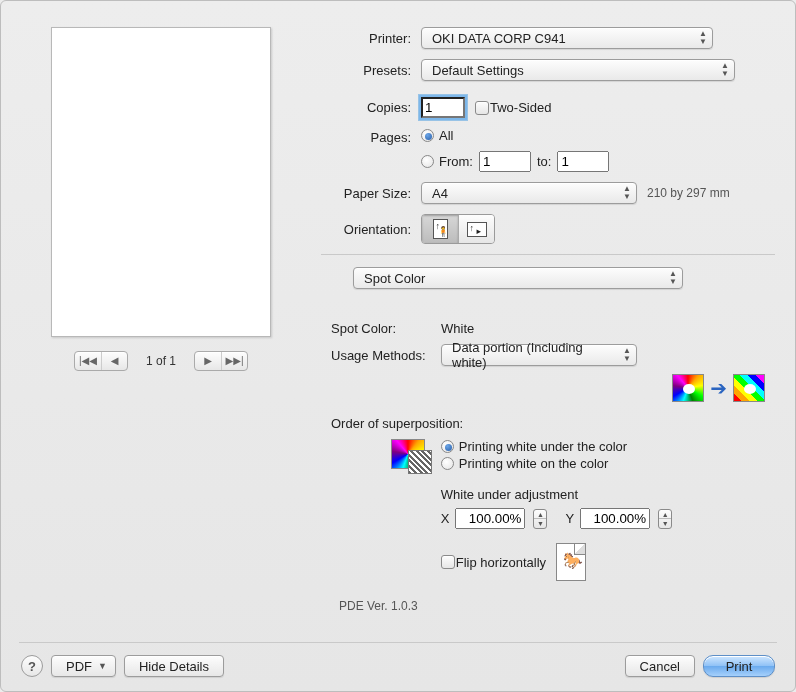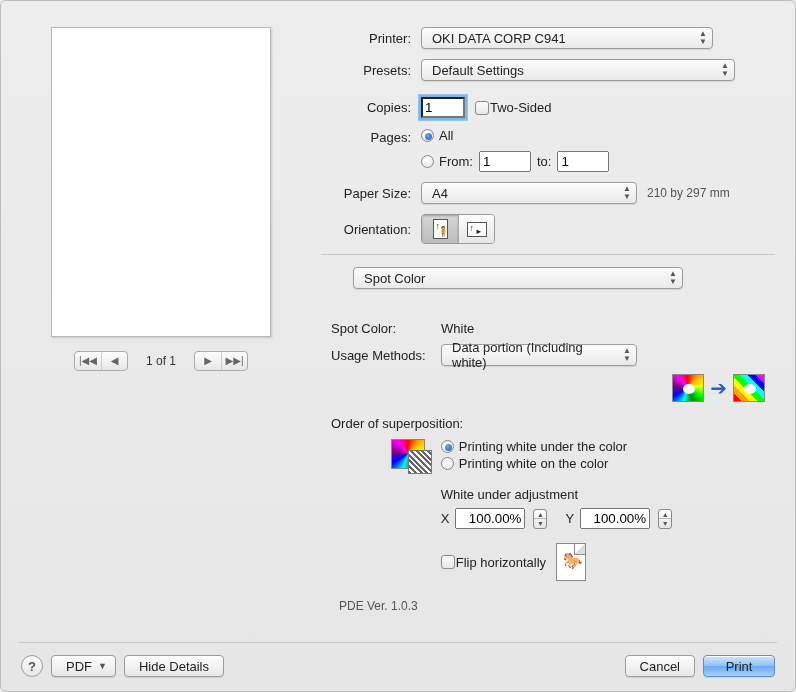--- a/index.html
+++ b/index.html
@@ -293,20 +293,21 @@
     border-radius: 4px;
     background: linear-gradient(#fdfdfd,#e7e7e7);
     box-shadow: inset 0 1px 0 #fff, 0 1px 1px rgba(0,0,0,0.1);
     font: inherit;
     color: #222;
   }
   .btn.default {
     background: linear-gradient(#cfe7ff,#8fc1f6 50%,#6aaaee 51%,#a6d0fb);
     border-color: #5e8fc7;
     font-weight: 500;
+    border-radius: 10px;
   }
   .help-btn {
     width: 22px; height: 22px;
     border: 1px solid #9c9c9c;
     border-radius: 50%;
     background: linear-gradient(#fdfdfd,#e7e7e7);
     display: inline-flex; align-items:center; justify-content:center;
     font-weight: bold;
     color: #555;
   }

